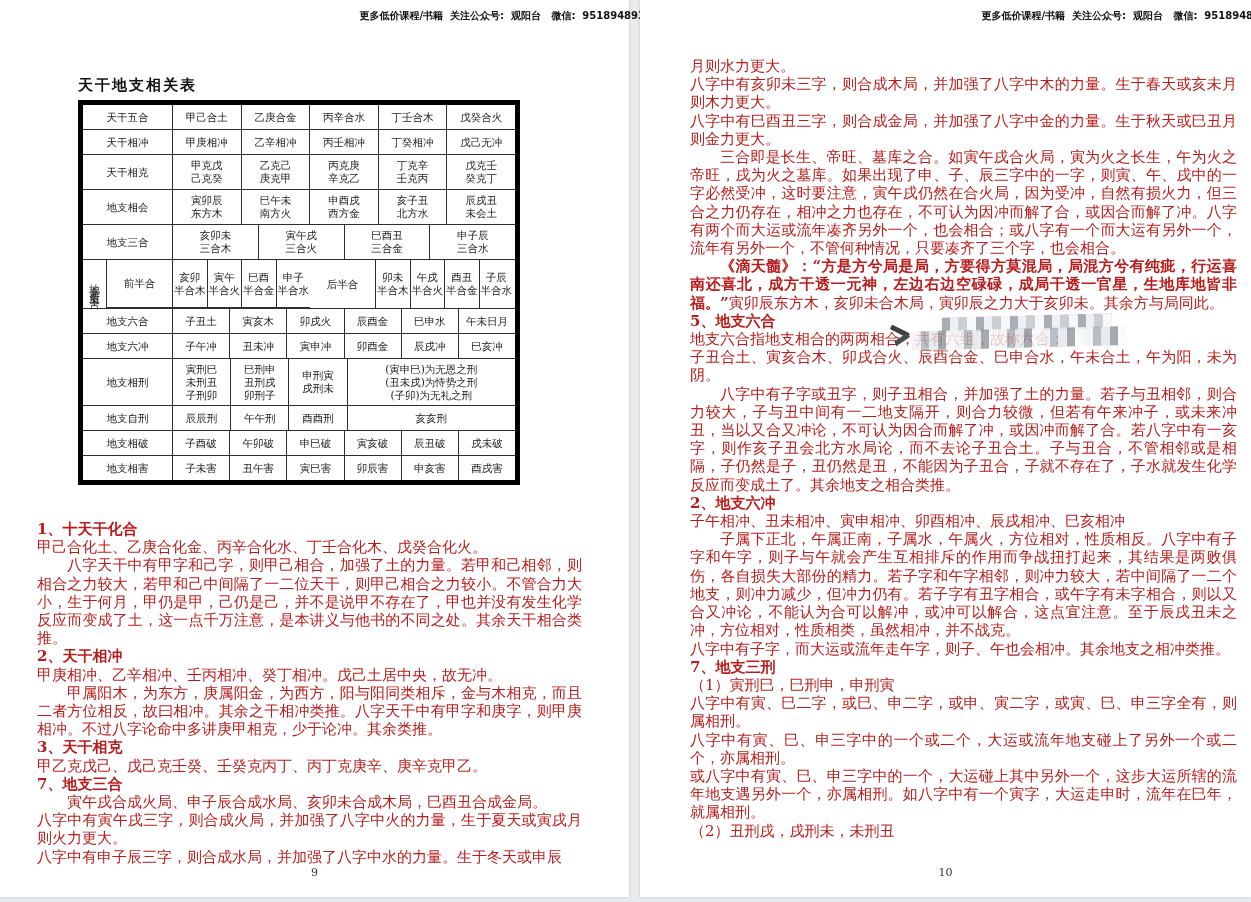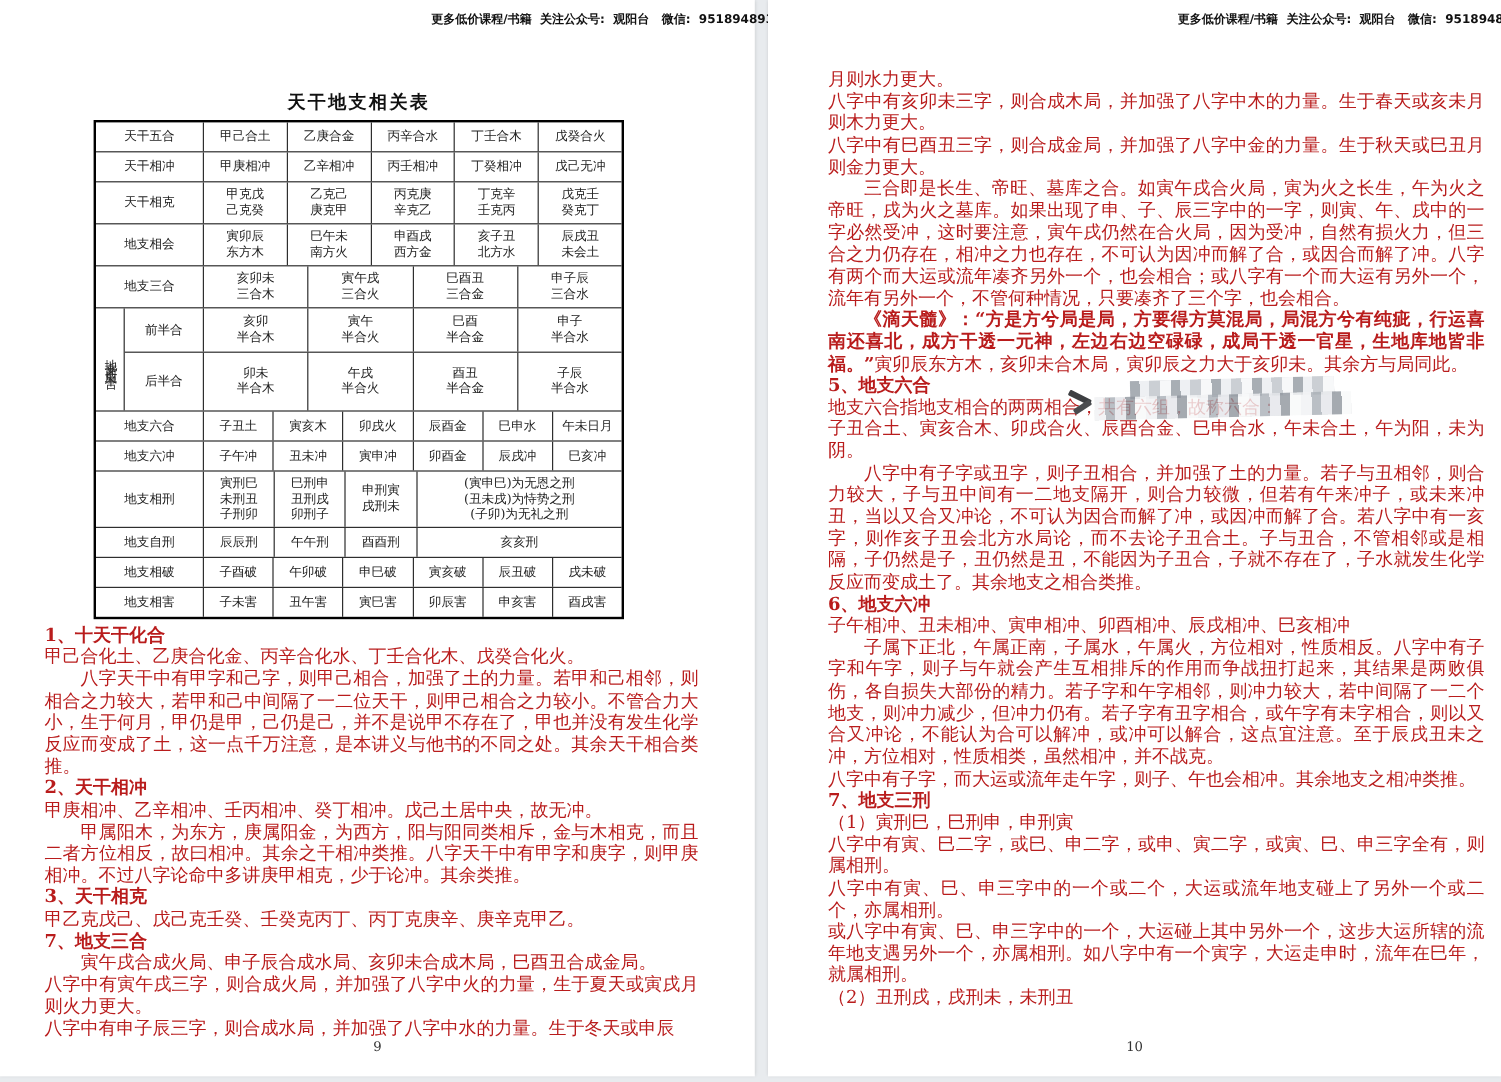--- a/index.html
+++ b/index.html
@@ -6,37 +6,37 @@
   body{background:#e8ebee;font-family:"DejaVu Serif",serif;color:#1c1c1c;}
   #canvas{position:relative;width:1251px;height:902px;overflow:hidden;background:#e8ebee;}
   .page{position:absolute;top:0;height:897px;background:#ffffff;box-shadow:0 0 3px rgba(0,0,0,0.15);}
   #page-left{left:0;width:629px;}
   #page-right{left:640px;width:611px;}
   .doc-header{position:absolute;top:9px;left:16px;width:100%;text-align:right;
     font-family:"DejaVu Sans",sans-serif;font-weight:bold;font-size:10px;color:#111;white-space:pre;}
   .page-number{position:absolute;bottom:18px;left:0;width:100%;text-align:center;font-size:11px;color:#333;}
 
   
-  .table-title{position:absolute;top:76px;left:78px;width:442px;text-align:center;
+  .table-title{position:absolute;top:76px;left:78px;width:442px;text-align:left;
     font-weight:bold;font-size:15px;letter-spacing:2px;color:#111;}
-  .gtable{position:absolute;top:100px;left:78px;width:442px;border:2px solid #000000;
+  .gtable{position:absolute;top:100px;left:78px;width:442px;border:5px solid #000000;
     font-size:10.5px;line-height:13px;color:#222;box-sizing:border-box;}
   .trow{display:flex;border-bottom:1px solid #2e2e2e;align-items:stretch;}
   .gtable > .trow:last-child{border-bottom:none;}
   .tcell{border-right:1px solid #2e2e2e;display:flex;align-items:center;justify-content:center;
     text-align:center;padding:2px 1px;white-space:pre-line;box-sizing:border-box;}
   .trow .tcell:last-child{border-right:none;}
   .lbl{width:90px;flex:none;}
   .fx1{flex:1;}
   .fx3{flex:3;}
   .rh24{min-height:24px;} .rh34{min-height:34px;} .rh36{min-height:36px;}
   .rh46{min-height:46px;} .rh48{min-height:48px;}
   .vlabel{width:24px;flex:none;writing-mode:vertical-lr;text-orientation:upright;
     letter-spacing:3px;justify-content:center;}
-  .half-right{flex:1;display:flex;flex-direction:column;}
+  .half-right{flex:1;display:flex;flex-direction:row;}
   .half-right .trow:first-child{border-bottom:1px solid #2e2e2e;}
   .half-right .trow:last-child{border-bottom:none;}
   .sub-lbl{width:66px;flex:none;}
 
   
   .bodytext{position:absolute;font-size:15px;line-height:18.2px;text-align:justify;color:#b91c1c;}
   #left-body{left:37px;width:545px;top:491px;margin-top:29px;}
   #right-body{left:50px;width:547px;top:57px;}
   .bodytext p{margin:0;}
   .bodytext .h{font-weight:bold;}
@@ -241,21 +241,21 @@
     <div class="bodytext" id="right-body">
       <p>月则水力更大。</p>
       <p>八字中有亥卯未三字，则合成木局，并加强了八字中木的力量。生于春天或亥未月则木力更大。</p>
       <p>八字中有巳酉丑三字，则合成金局，并加强了八字中金的力量。生于秋天或巳丑月则金力更大。</p>
       <p class="ind">三合即是长生、帝旺、墓库之合。如寅午戌合火局，寅为火之长生，午为火之帝旺，戌为火之墓库。如果出现了申、子、辰三字中的一字，则寅、午、戌中的一字必然受冲，这时要注意，寅午戌仍然在合火局，因为受冲，自然有损火力，但三合之力仍存在，相冲之力也存在，不可认为因冲而解了合，或因合而解了冲。八字有两个而大运或流年凑齐另外一个，也会相合；或八字有一个而大运有另外一个，流年有另外一个，不管何种情况，只要凑齐了三个字，也会相合。</p>
       <p class="ind"><span class="bold">《滴天髓》：“方是方兮局是局，方要得方莫混局，局混方兮有纯疵，行运喜南还喜北，成方干透一元神，左边右边空碌碌，成局干透一官星，生地库地皆非福。”</span><span>寅卯辰东方木，亥卯未合木局，寅卯辰之力大于亥卯未。其余方与局同此。</span></p>
       <p class="h">5、地支六合</p>
       <p>地支六合指地支相合的两两相合，共有六组，故称六合：</p>
       <p>子丑合土、寅亥合木、卯戌合火、辰酉合金、巳申合水，午未合土，午为阳，未为阴。</p>
       <p class="ind">八字中有子字或丑字，则子丑相合，并加强了土的力量。若子与丑相邻，则合力较大，子与丑中间有一二地支隔开，则合力较微，但若有午来冲子，或未来冲丑，当以又合又冲论，不可认为因合而解了冲，或因冲而解了合。若八字中有一亥字，则作亥子丑会北方水局论，而不去论子丑合土。子与丑合，不管相邻或是相隔，子仍然是子，丑仍然是丑，不能因为子丑合，子就不存在了，子水就发生化学反应而变成土了。其余地支之相合类推。</p>
-      <p class="h">6、地支六冲</p>
+      <p class="h">2、地支六冲</p>
       <p>子午相冲、丑未相冲、寅申相冲、卯酉相冲、辰戌相冲、巳亥相冲</p>
       <p class="ind">子属下正北，午属正南，子属水，午属火，方位相对，性质相反。八字中有子字和午字，则子与午就会产生互相排斥的作用而争战扭打起来，其结果是两败俱伤，各自损失大部份的精力。若子字和午字相邻，则冲力较大，若中间隔了一二个地支，则冲力减少，但冲力仍有。若子字有丑字相合，或午字有未字相合，则以又合又冲论，不能认为合可以解冲，或冲可以解合，这点宜注意。至于辰戌丑未之冲，方位相对，性质相类，虽然相冲，并不战克。</p>
       <p>八字中有子字，而大运或流年走午字，则子、午也会相冲。其余地支之相冲类推。</p>
       <p class="h">7、地支三刑</p>
       <p>（1）寅刑巳，巳刑申，申刑寅</p>
       <p>八字中有寅、巳二字，或巳、申二字，或申、寅二字，或寅、巳、申三字全有，则属相刑。</p>
       <p>八字中有寅、巳、申三字中的一个或二个，大运或流年地支碰上了另外一个或二个，亦属相刑。</p>
       <p>或八字中有寅、巳、申三字中的一个，大运碰上其中另外一个，这步大运所辖的流年地支遇另外一个，亦属相刑。如八字中有一个寅字，大运走申时，流年在巳年，就属相刑。</p>
       <p>（2）丑刑戌，戌刑未，未刑丑</p>
     </div>

